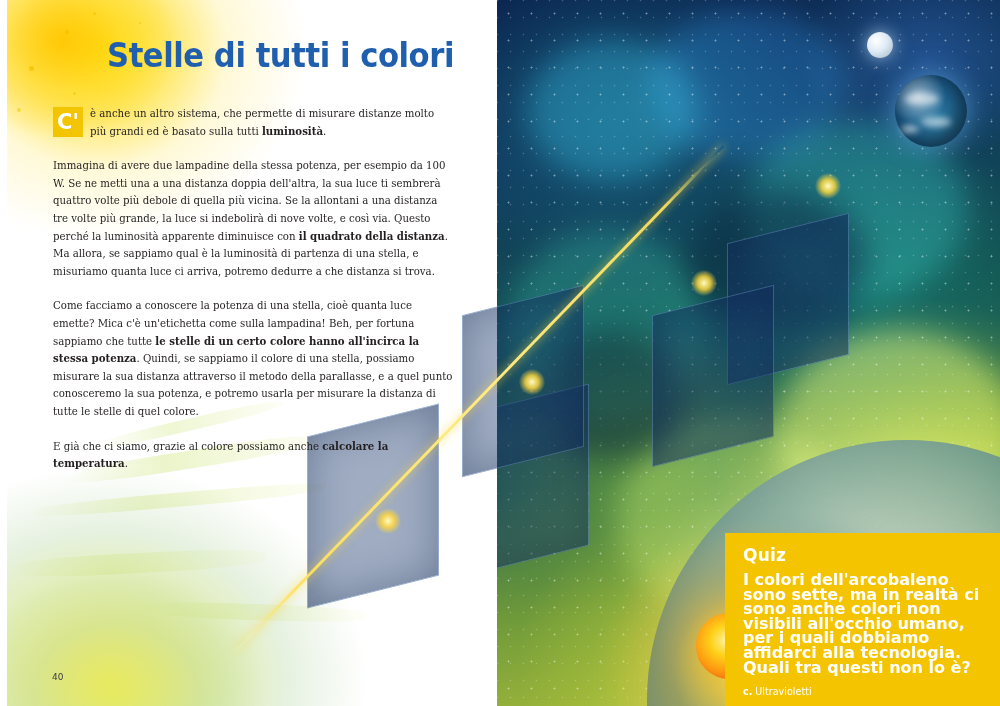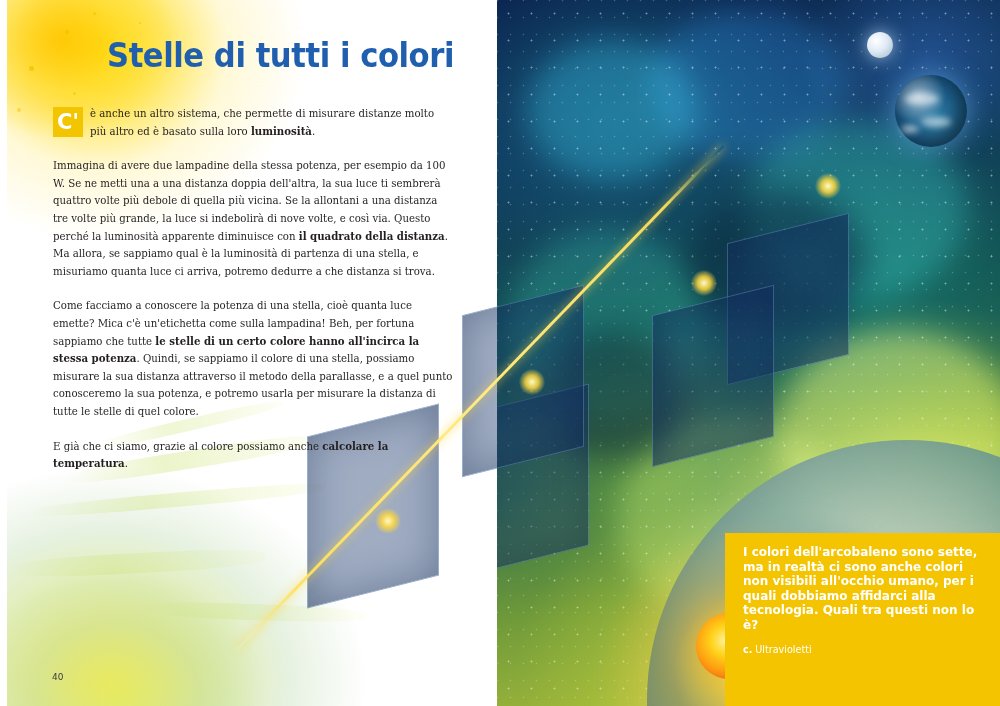--- a/index.html
+++ b/index.html
@@ -237,21 +237,21 @@
     font-family: "DejaVu Sans", sans-serif;
     font-weight: bold;
     font-size: 17px;
     color: #ffffff;
     margin-bottom: 8px;
     letter-spacing: 0.2px;
   }
   .quiz-q {
     font-family: "DejaVu Sans", sans-serif;
     font-weight: bold;
-    font-size: 12px;
+    font-size: 16px;
     line-height: 14.6px;
     color: #ffffff;
     margin-bottom: 9px;
   }
   .quiz-opt {
     font-family: "DejaVu Sans", sans-serif;
     font-size: 9.6px;
     line-height: 15.5px;
     color: #ffffff;
   }
@@ -322,35 +322,36 @@
   <div class="beam" style="left:230px;top:648px;width:700px;transform:rotate(-46deg);"></div>
   <div class="beam-node" style="left:368px;top:508px;"></div>
   <div class="beam-node" style="left:512px;top:369px;"></div>
   <div class="beam-node" style="left:684px;top:270px;"></div>
   <div class="beam-node" style="left:808px;top:173px;"></div>
 
   <div class="headline">Stelle di tutti i colori</div>
 
   <div class="body-col">
     <p>
-      <span class="dropcap">C'</span><span>è anche un altro sistema, che permette di misurare distanze molto più altro ed è basato sulla loro </span><b>luminosità</b><span>.</span>
+      <span class="dropcap">C'</span><span>è anche un altro sistema, che permette di misurare distanze molto più grandi ed è basato sulla tutti </span><b>luminosità</b><span>.</span>
     </p>
     <p>
       <span>Immagina di avere due lampadine della stessa potenza, per esempio da 100 W. Se ne metti una a una distanza doppia dell'altra, la sua luce ti sembrerà quattro volte più debole di quella più vicina. Se la allontani a una distanza tre volte più grande, la luce si indebolirà di nove volte, e così via. Questo perché la luminosità apparente diminuisce con </span><b>il quadrato della distanza</b><span>. Ma allora, se sappiamo qual è la luminosità di partenza di una stella, e misuriamo quanta luce ci arriva, potremo dedurre a che distanza si trova.</span>
     </p>
     <p>
       <span>Come facciamo a conoscere la potenza di una stella, cioè quanta luce emette? Mica c'è un'etichetta come sulla lampadina! Beh, per fortuna sappiamo che tutte </span><b>le stelle di un certo colore hanno all'incirca la stessa potenza</b><span>. Quindi, se sappiamo il colore di una stella, possiamo misurare la sua distanza attraverso il metodo della parallasse, e a quel punto conosceremo la sua potenza, e potremo usarla per misurare la distanza di tutte le stelle di quel colore.</span>
     </p>
     <p>
       <span>E già che ci siamo, grazie al colore possiamo anche </span><b>calcolare la temperatura</b><span>.</span>
     </p>
   </div>
 
   <div class="folio">40</div>
 
   <div class="quiz">
+    <div class="quiz-title">Quiz</div>
     <div class="quiz-q">I colori dell'arcobaleno sono sette, ma in realtà ci sono anche colori non visibili all'occhio umano, per i quali dobbiamo affidarci alla tecnologia. Quali tra questi non lo è?</div>
     <div class="quiz-opt">
       <span class="ltr">c.</span><span>Ultravioletti</span>
     </div>
   </div>
 
 </div>
 
 </body></html>

